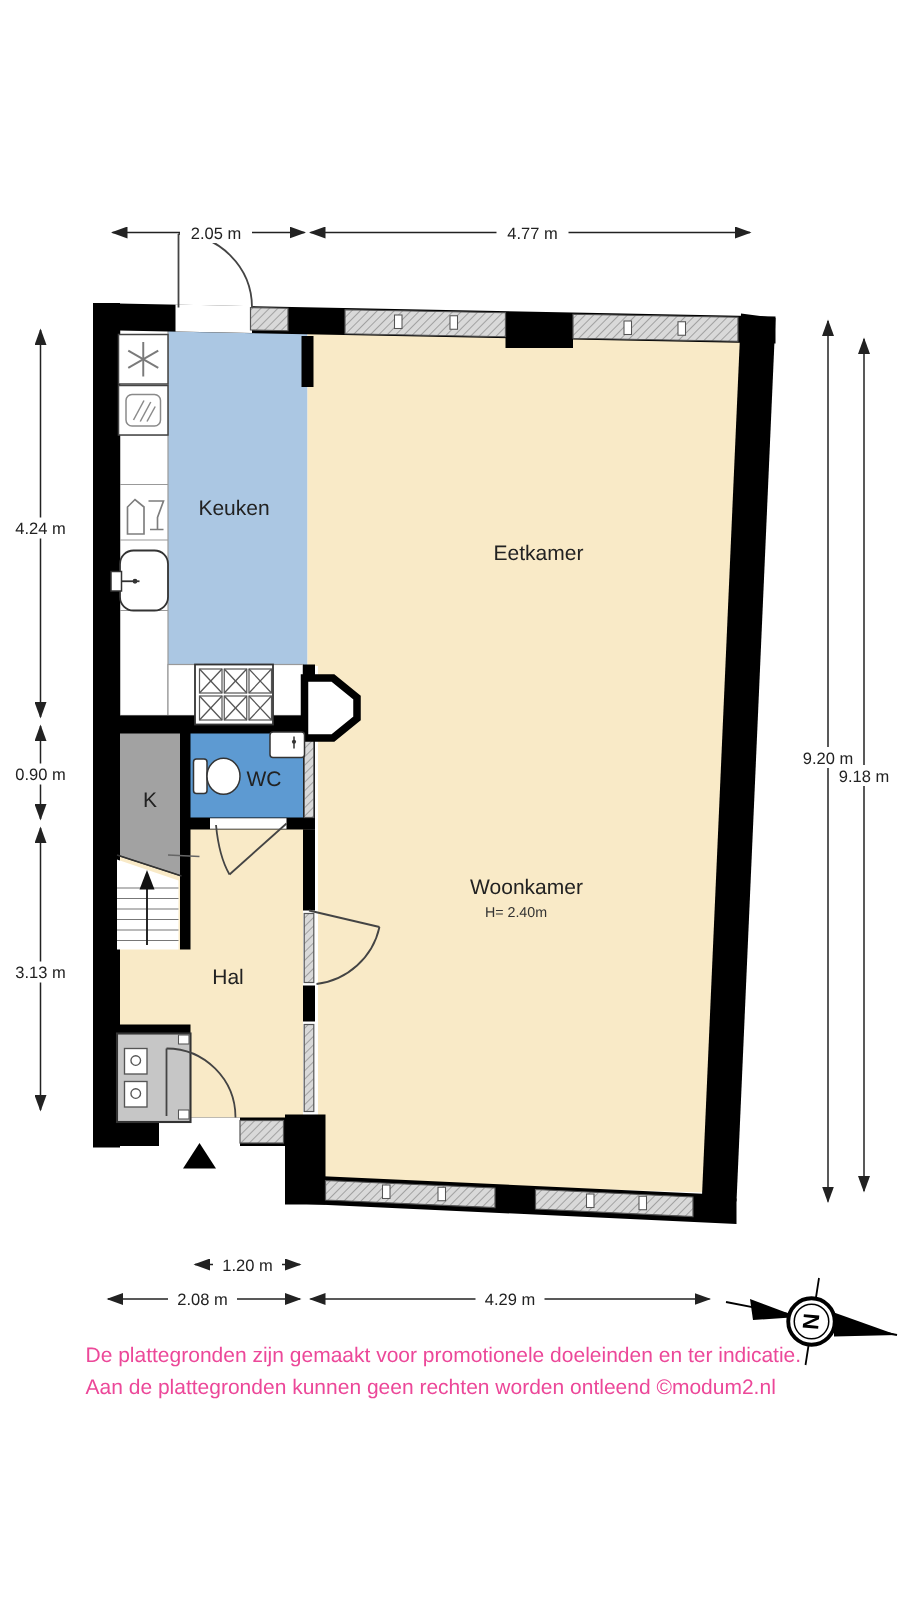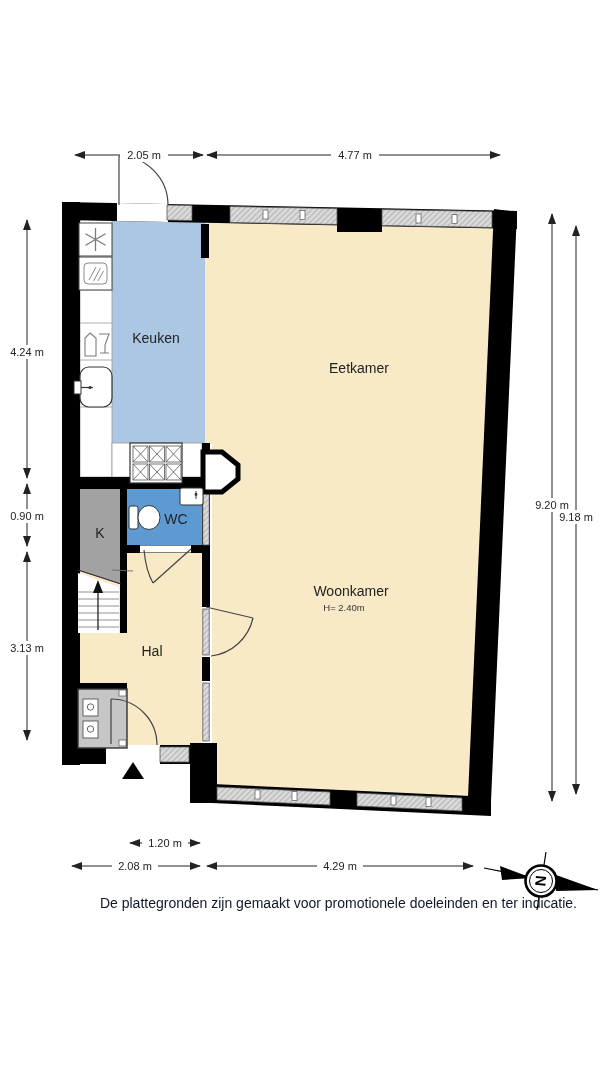--- a/index.html
+++ b/index.html
@@ -4,21 +4,21 @@
 <style>
   html,body{margin:0;padding:0;background:#fff;}
   #stage{position:relative;width:608px;height:1080px;background:#fff;overflow:hidden;
          font-family:"Liberation Sans",sans-serif;}
   svg{position:absolute;left:0;top:0;}
   .room-label{font-family:"Liberation Sans",sans-serif;font-size:14px;fill:#222;}
   .small-label{font-family:"Liberation Sans",sans-serif;font-size:9.5px;fill:#333;}
   .dim-label{font-family:"Liberation Sans",sans-serif;font-size:11px;fill:#222;}
   .north-label{font-family:"Liberation Sans",sans-serif;font-size:15px;font-weight:bold;fill:#000;}
   #footer{position:absolute;left:57px;top:893px;width:520px;
-          font-size:14px;line-height:21px;color:#0f172a;text-align:right;}
+          font-size:14px;line-height:21px;color:#ec4899;}
 </style>
 </head>
 <body>
 
 <div id="stage">
 <svg width="608" height="1080" viewBox="0 0 608 1080">
   <defs>
     <pattern id="win" width="4" height="4" patternUnits="userSpaceOnUse" patternTransform="rotate(45)">
       <rect width="4" height="4" fill="#d9d9d9"></rect>
       <line x1="0" y1="0" x2="0" y2="4" stroke="#8f8f8f" stroke-width="1"></line>
@@ -274,14 +274,15 @@
     <polygon points="500,866 532,878 502,880" fill="#000"></polygon>
     <polygon points="556,875 598,890 556,891" fill="#000"></polygon>
     <circle cx="541" cy="881" r="15.5" fill="#fff" stroke="#000" stroke-width="2.6"></circle>
     <circle cx="541" cy="881" r="11.5" fill="none" stroke="#000" stroke-width="1"></circle>
     <text class="north-label" x="541" y="886.5" text-anchor="middle" transform="rotate(95 541 881)">N</text>
   </g>
 </svg>
 
 <div id="footer">
   <div>De plattegronden zijn gemaakt voor promotionele doeleinden en ter indicatie.</div>
+  <div>Aan de plattegronden kunnen geen rechten worden ontleend ©modum2.nl</div>
 </div>
 </div>
 
 </body></html>

